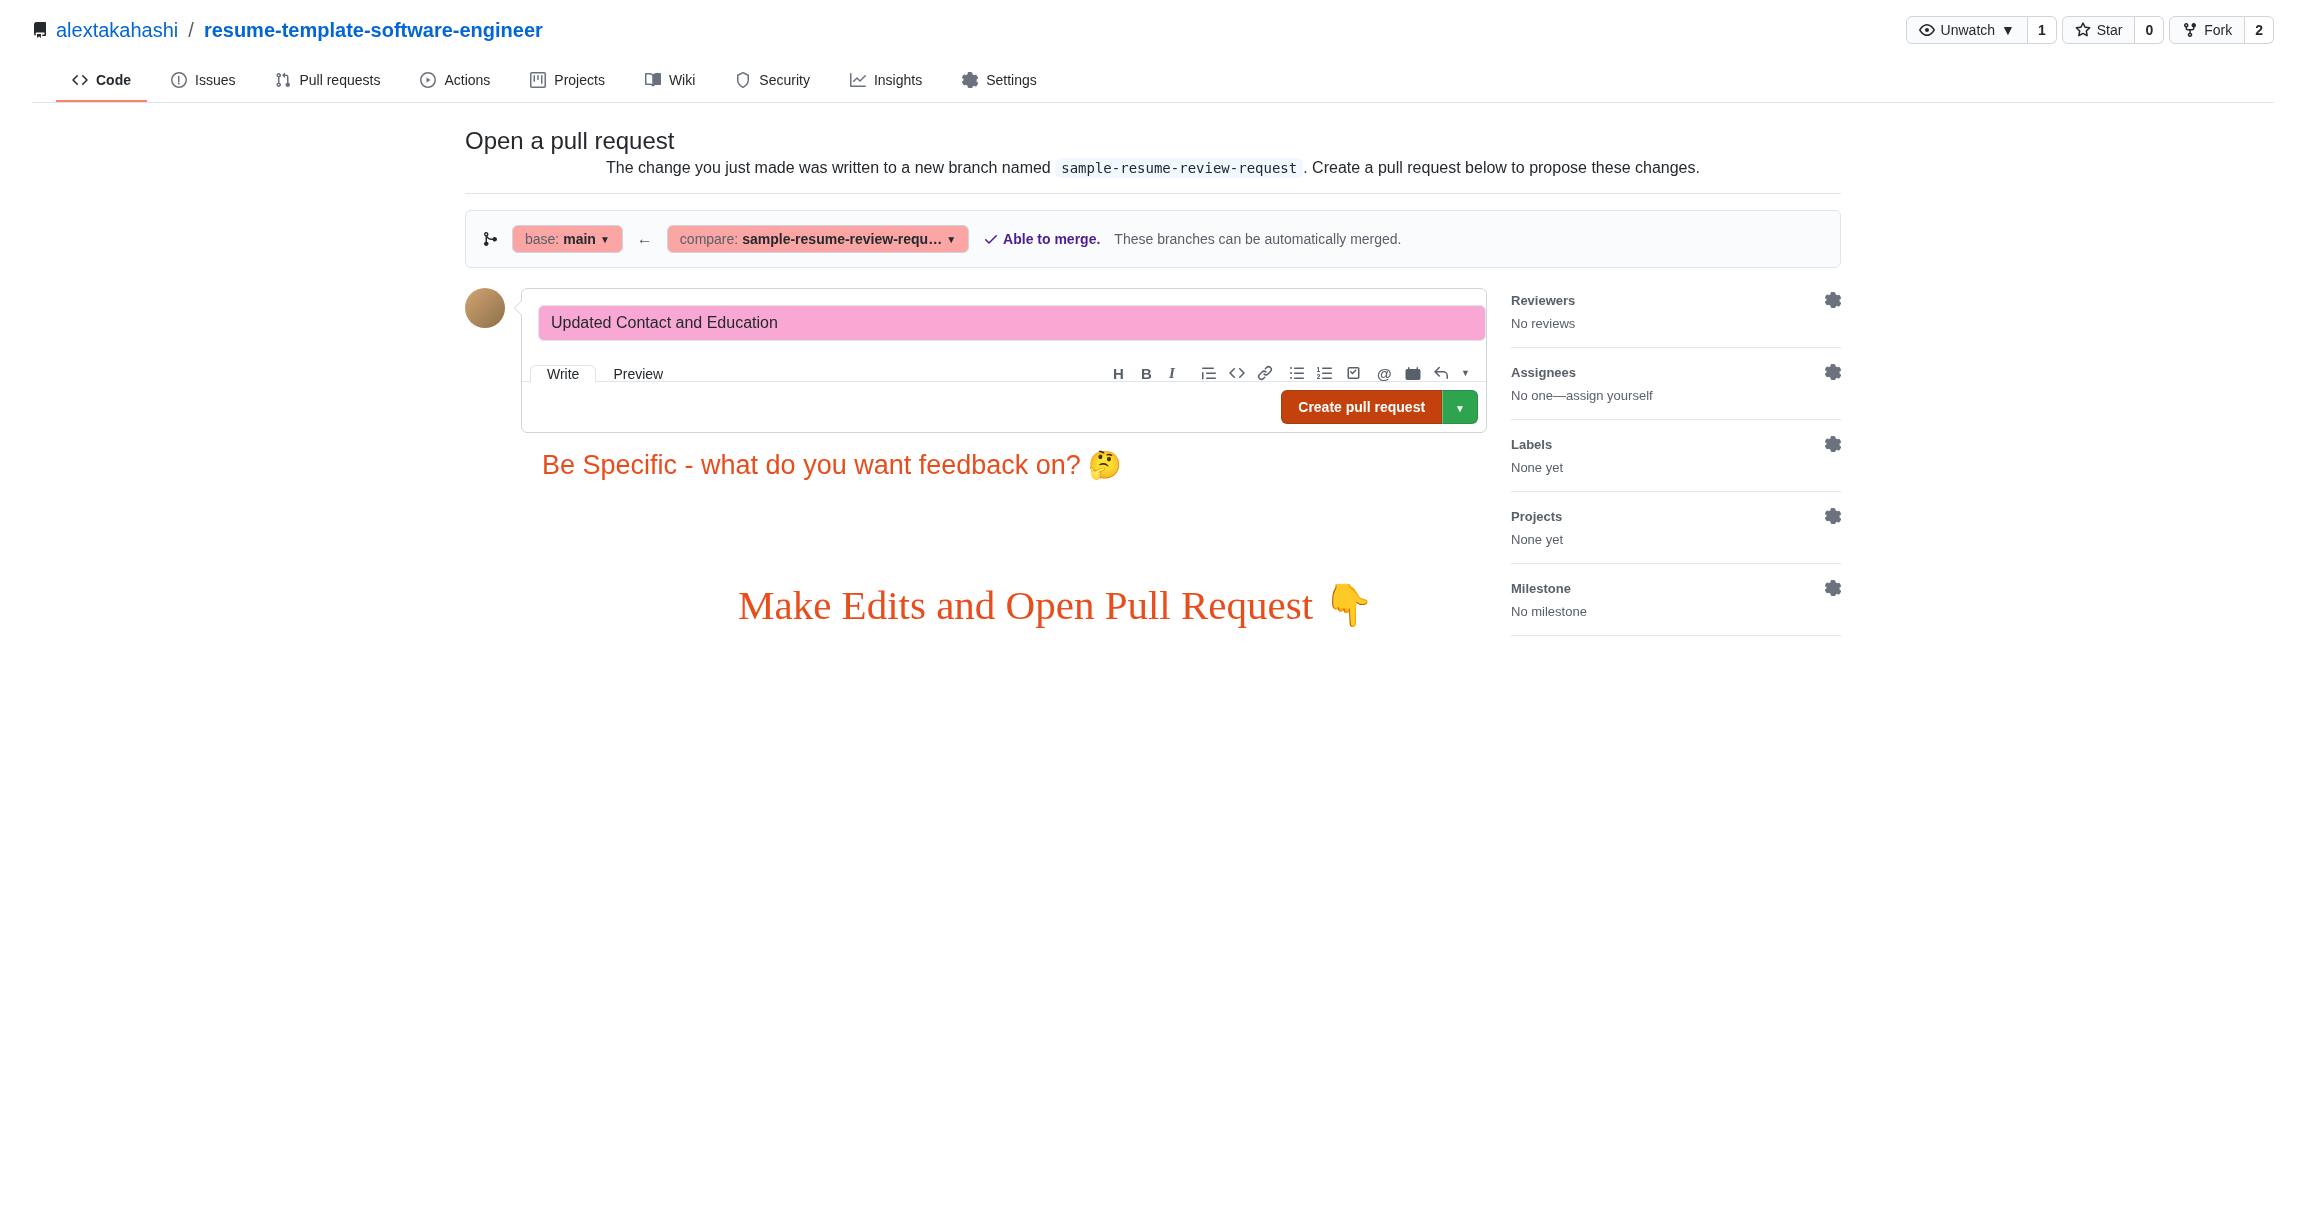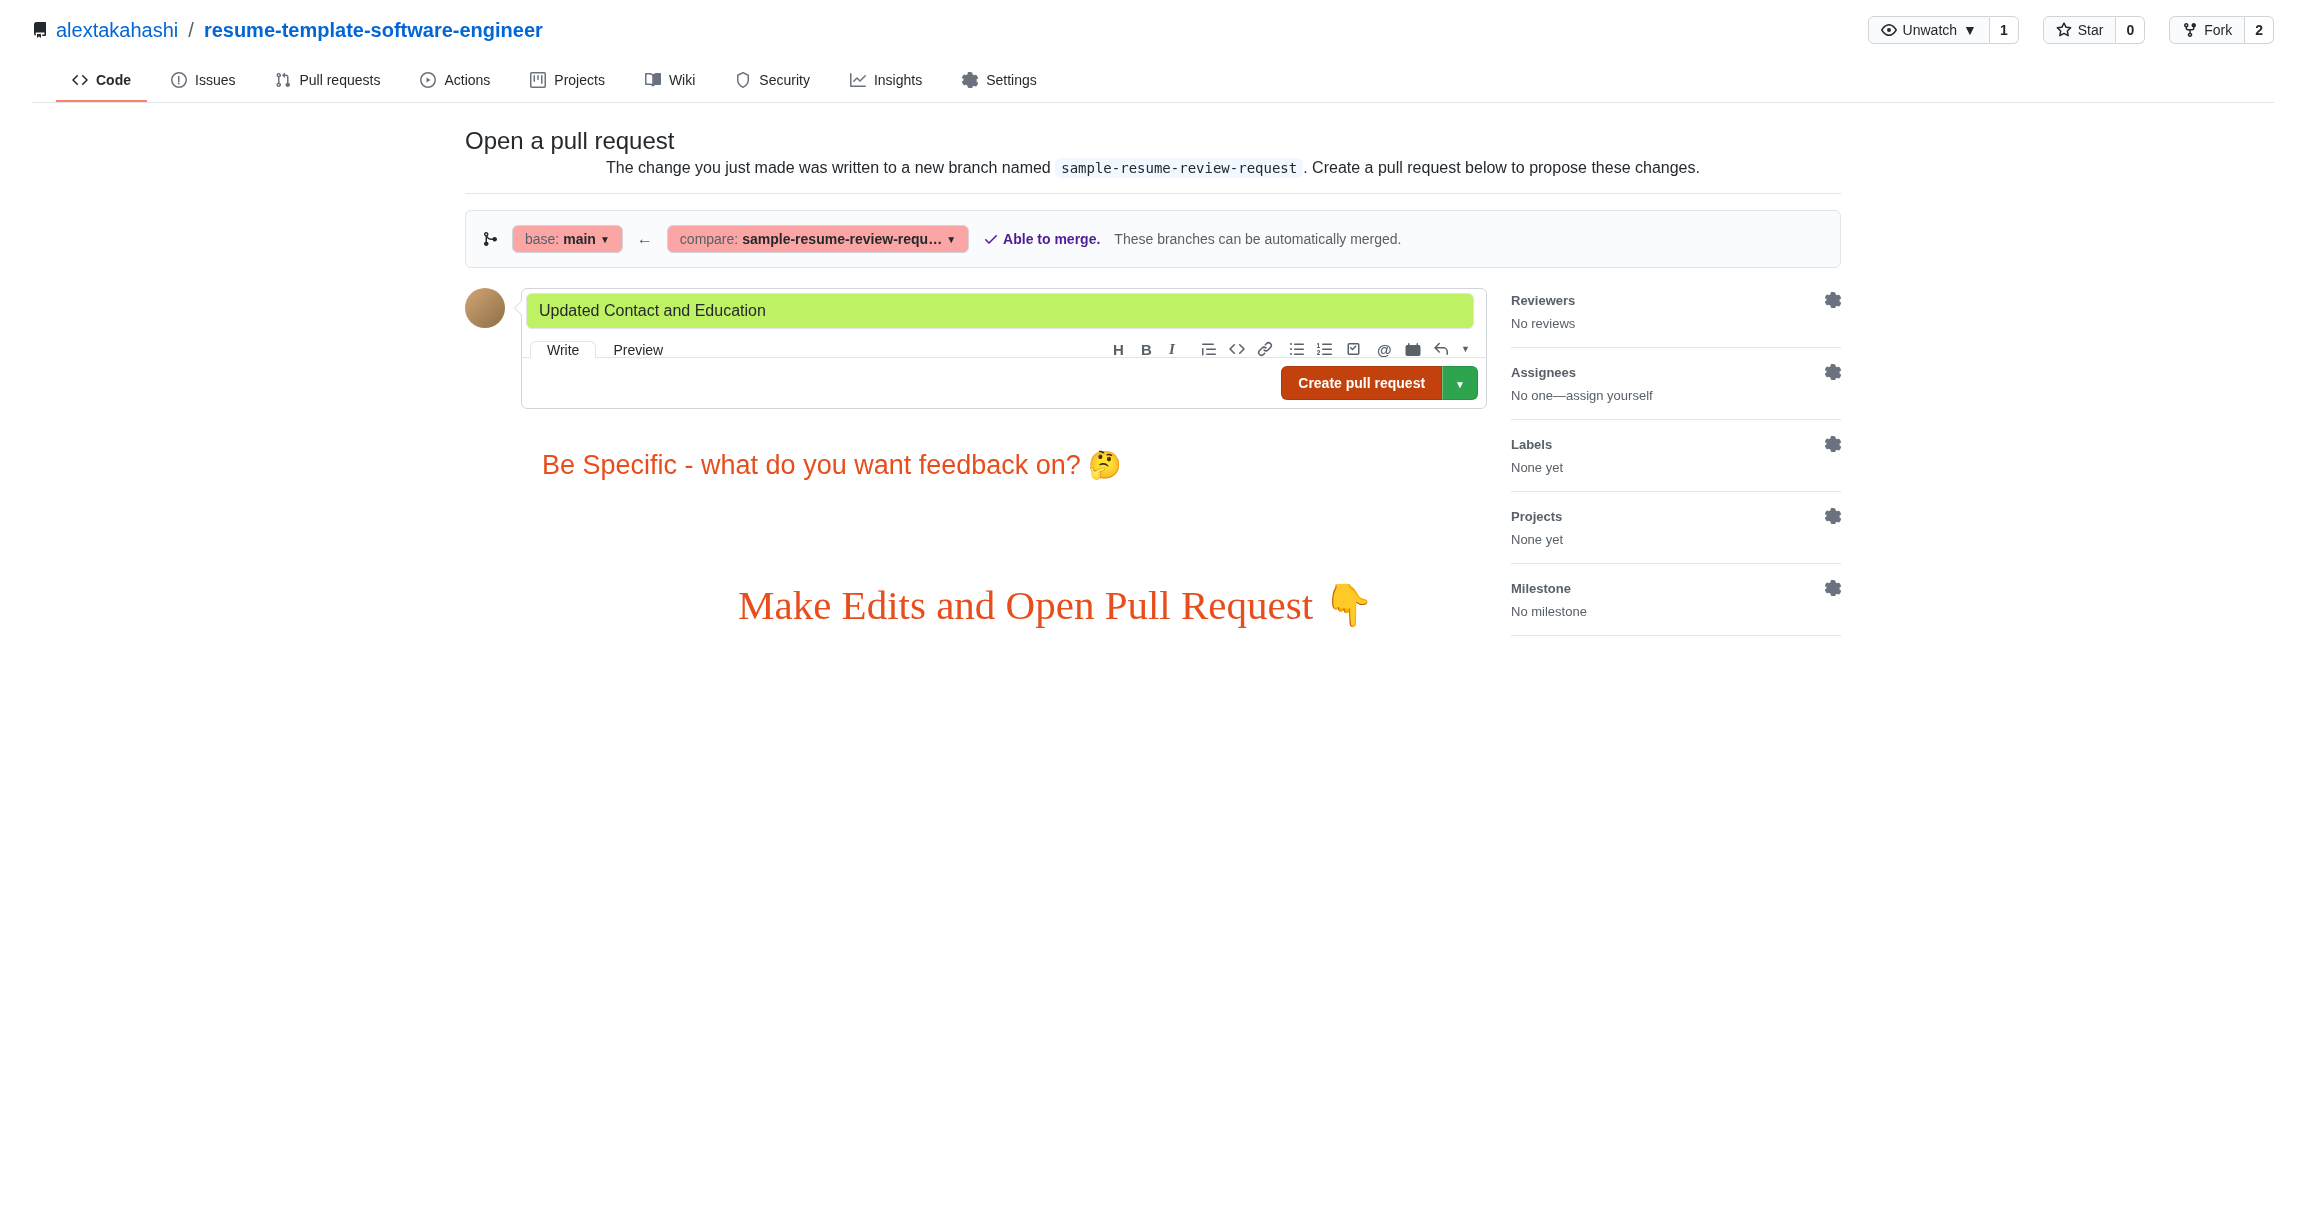--- a/index.html
+++ b/index.html
@@ -6,21 +6,21 @@
 body { font-family: -apple-system, BlinkMacSystemFont, "Segoe UI", Helvetica, Arial, sans-serif; color: #24292e; font-size: 14px; background: #fff; }
 a { color: #0366d6; text-decoration: none; }
 
 .repohead { padding: 16px 32px 0 32px; }
 .repo-title-row { display: flex; align-items: center; justify-content: space-between; margin-bottom: 20px; }
 .repo-title { display: flex; align-items: center; font-size: 20px; font-weight: 400; gap: 8px; }
 .repo-title .owner, .repo-title .name { color: #0366d6; }
 .repo-title .name { font-weight: 600; }
 .repo-title .sep { color: #586069; margin: 0 2px; }
 
-.repo-actions { display: flex; gap: 24px; }
+.repo-actions { display: flex; gap: 5px; }
 .btn-group { display: flex; }
 .btn { display: inline-flex; align-items: center; gap: 6px; padding: 5px 12px; background: #fafbfc; border: 1px solid #d1d5da; border-radius: 6px; font-size: 14px; font-weight: 500; color: #24292e; cursor: pointer; white-space: nowrap; }
 .btn-group .btn { border-radius: 6px 0 0 6px; }
 .btn-group .count { display: inline-flex; align-items: center; padding: 5px 10px; border: 1px solid #d1d5da; border-left: none; border-radius: 0 6px 6px 0; font-size: 14px; font-weight: 600; background: #fff; }
 
 .nav-tabs { display: flex; gap: 8px; border-bottom: 1px solid #e1e4e8; padding: 0 24px; }
 .nav-tabs .tab { display: flex; align-items: center; gap: 8px; padding: 8px 16px 12px 16px; color: #24292e; font-size: 14px; border-bottom: 2px solid transparent; }
 .nav-tabs .tab.active { border-bottom-color: #f9826c; font-weight: 600; }
 .nav-tabs .tab svg { color: #6a737d; }
 .nav-tabs .tab.active svg { color: #24292e; }
@@ -38,21 +38,21 @@
 .range-box .caret { font-size: 10px; color: #24292e; }
 .merge-ok { color: #4c1d95; font-weight: 600; display: inline-flex; align-items: center; gap: 4px; }
 .merge-detail { color: #586069; }
 
 .main-layout { display: flex; gap: 24px; align-items: flex-start; }
 .left-col { flex: 1; display: flex; gap: 16px; align-items: flex-start; }
 .avatar { width: 40px; height: 40px; border-radius: 50%; background: linear-gradient(135deg,#d4a574,#8b6f47); flex-shrink: 0; }
 .comment-box { flex: 1; border: 1px solid #d1d5da; border-radius: 6px; position: relative; }
 .comment-box::before { content: ""; position: absolute; top: 11px; left: -8px; width: 0; height: 0; border-top: 8px solid transparent; border-bottom: 8px solid transparent; border-right: 8px solid #d1d5da; }
 .comment-box::after { content: ""; position: absolute; top: 12px; left: -7px; width: 0; height: 0; border-top: 7px solid transparent; border-bottom: 7px solid transparent; border-right: 7px solid #fff; }
-.title-input { width: calc(100% - 16px); margin: 4px; padding: 8px 12px; font-size: 16px; border: 1px solid #e1e4e8; border-radius: 6px; background: #bef264; color: #24292e; }
+.title-input { width: calc(100% - 16px); margin: 16px; padding: 8px 12px; font-size: 16px; border: 1px solid #e1e4e8; border-radius: 6px; background: #f9a8d4; color: #24292e; }
 .editor-tabs { display: flex; align-items: center; padding: 0 8px; border-bottom: 1px solid #e1e4e8; margin-top: 8px; }
 .editor-tabs .etab { padding: 0 16px; font-size: 14px; color: #24292e; cursor: pointer; border: 1px solid transparent; border-bottom: none; border-radius: 6px 6px 0 0; margin-bottom: -1px; }
 .editor-tabs .etab.active { background: #fff; border-color: #e1e4e8; font-weight: 400; }
 .toolbar { margin-left: auto; display: flex; gap: 16px; padding-right: 8px; color: #586069; }
 .toolbar .tgroup { display: flex; gap: 12px; align-items: center; }
 .toolbar svg, .toolbar .icn { width: 16px; height: 16px; cursor: pointer; font-size: 15px; font-weight: 600; }
 .textarea-wrap { padding: 8px; }
 .textarea-box { border: 2px solid #0366d6; border-radius: 6px; overflow: hidden; }
 .textarea { width: 100%; min-height: 200px; padding: 8px 10px; border: none; font-size: 14px; font-family: inherit; resize: vertical; outline: none; background: #fafbfc; }
 .overlay-text { position: absolute; pointer-events: none; }

